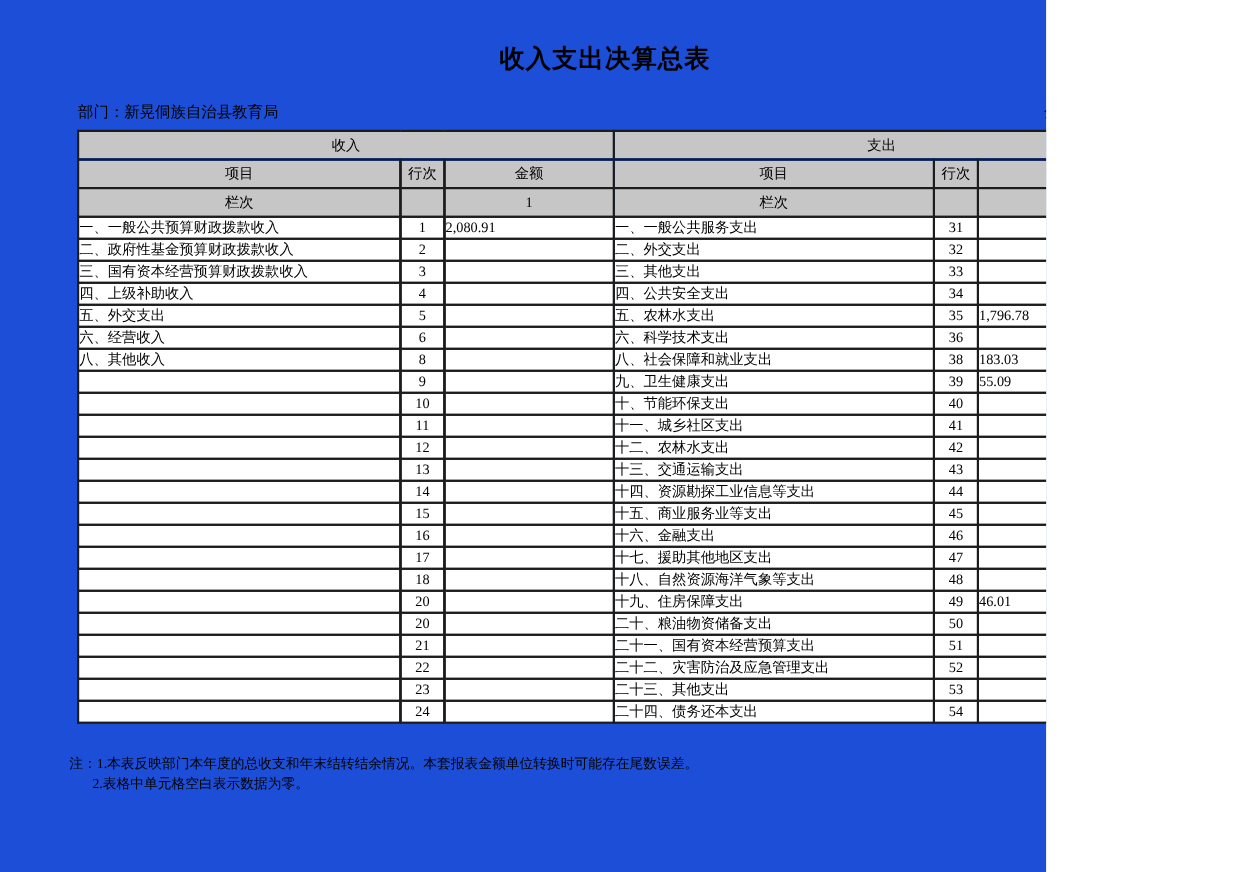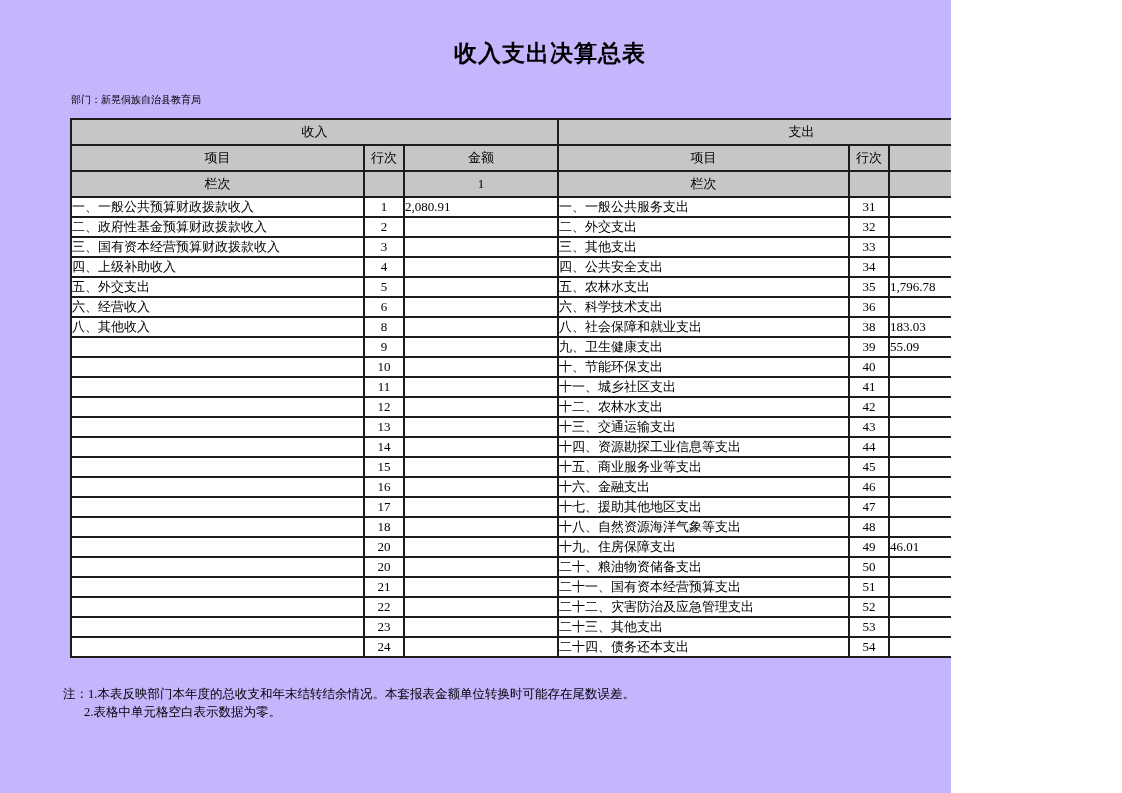--- a/index.html
+++ b/index.html
@@ -2,33 +2,33 @@
 <html><head>
 <meta charset="utf-8">
 <style>
   * { box-sizing: border-box; }
   html, body { margin: 0; padding: 0; background: #ffffff; }
   body {
     width: 1122px; height: 793px;
     font-family: "Liberation Serif", "DejaVu Serif", serif;
     color: #000000;
   }
-  .page { position: relative; width: 951px; height: 793px; background: #c4b5fd; overflow: hidden; }
+  .page { position: relative; width: 951px; height: 793px; background: #1d4ed8; overflow: hidden; }
 
   .page-title {
     position: absolute; top: 38px; left: 0; width: 1100px;
     text-align: center; font-size: 23px; font-weight: bold; letter-spacing: 1px;
   }
   .table-code {
     position: absolute; top: 69px; left: 70px; width: 977px;
     text-align: right; font-size: 13px;
   }
   .meta-row {
     position: absolute; top: 93px; left: 71px; width: 976px;
-    display: flex; justify-content: space-between; font-size: 10px;
+    display: flex; justify-content: space-between; font-size: 14px;
   }
 
   table.report {
     position: absolute; top: 118px; left: 70px; width: 974px;
     border-collapse: collapse; table-layout: fixed;
     font-size: 13px;
   }
   table.report th, table.report td {
     border: 2px solid #1c1c1c;
     padding: 0; overflow: hidden; white-space: nowrap;

